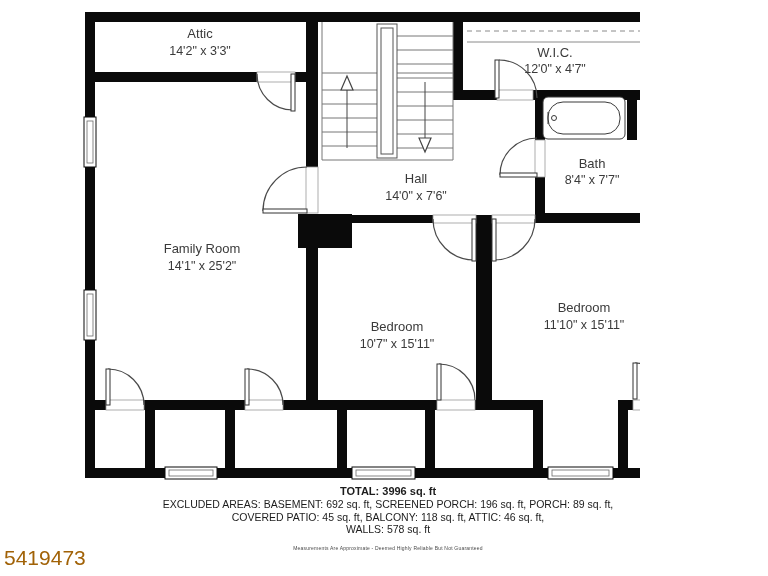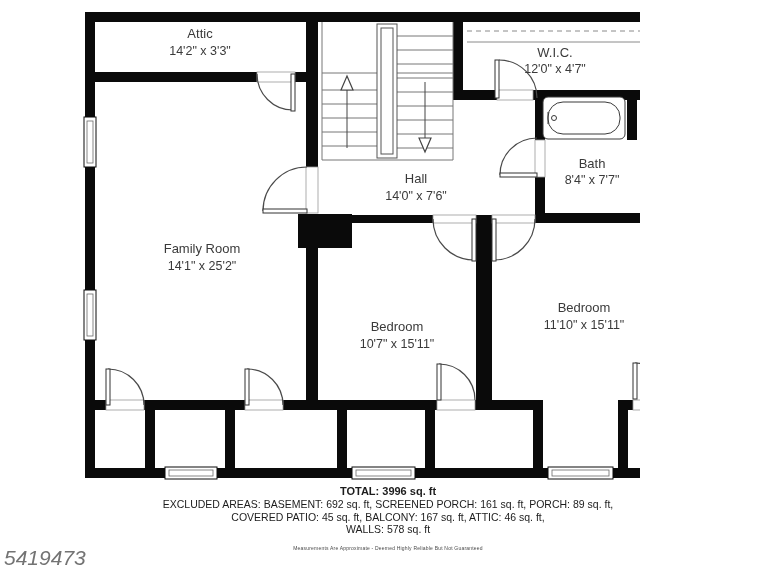--- a/index.html
+++ b/index.html
@@ -10,23 +10,22 @@
   #plan-svg{position:absolute;left:0;top:0;}
   .room-name{font-size:13px;fill:#3a3a3a;text-anchor:middle;}
   .room-dims{font-size:12.5px;fill:#3a3a3a;text-anchor:middle;}
   #summary{
     position:absolute;left:85px;top:485px;width:606px;text-align:center;
     color:#1c1c1c;font-size:10.5px;line-height:12.8px;
   }
   #summary .total{font-weight:bold;font-size:11px;}
   #summary .disclaimer{font-size:5px;color:#4a4a4a;margin-top:6px;letter-spacing:.2px;}
   #listing-id{
-    position:absolute;left:4px;top:546px;font-size:21px;color:#737373;
+    position:absolute;left:4px;top:546px;font-size:21px;color:#a16207;
     font-family:"Liberation Sans", sans-serif;
-    font-style:italic;
   }
 </style>
 </head>
 <body>
 
 <div id="stage">
 
   <svg id="plan-svg" width="768" height="576" viewBox="0 0 768 576">
 
     <g fill="#0a0a0a">
@@ -176,21 +175,21 @@
       <text class="room-dims" x="202" y="270">14'1" x 25'2"</text>
       <text class="room-name" x="397" y="331">Bedroom</text>
       <text class="room-dims" x="397" y="348">10'7" x 15'11"</text>
       <text class="room-name" x="584" y="312">Bedroom</text>
       <text class="room-dims" x="584" y="329">11'10" x 15'11"</text>
     </g>
   </svg>
 
   <div id="summary">
     <div class="total">TOTAL: 3996 sq. ft</div>
-    <div>EXCLUDED AREAS: BASEMENT: 692 sq. ft, SCREENED PORCH: 161 sq. ft, PORCH: 89 sq. ft,</div>
-    <div>COVERED PATIO: 45 sq. ft, BALCONY: 167 sq. ft, ATTIC: 46 sq. ft,</div>
+    <div>EXCLUDED AREAS: BASEMENT: 692 sq. ft, SCREENED PORCH: 196 sq. ft, PORCH: 89 sq. ft,</div>
+    <div>COVERED PATIO: 45 sq. ft, BALCONY: 118 sq. ft, ATTIC: 46 sq. ft,</div>
     <div>WALLS: 578 sq. ft</div>
     <div class="disclaimer">Measurements Are Approximate - Deemed Highly Reliable But Not Guaranteed</div>
   </div>
 
   <div id="listing-id">5419473</div>
 
 </div>
 
 </body></html>

